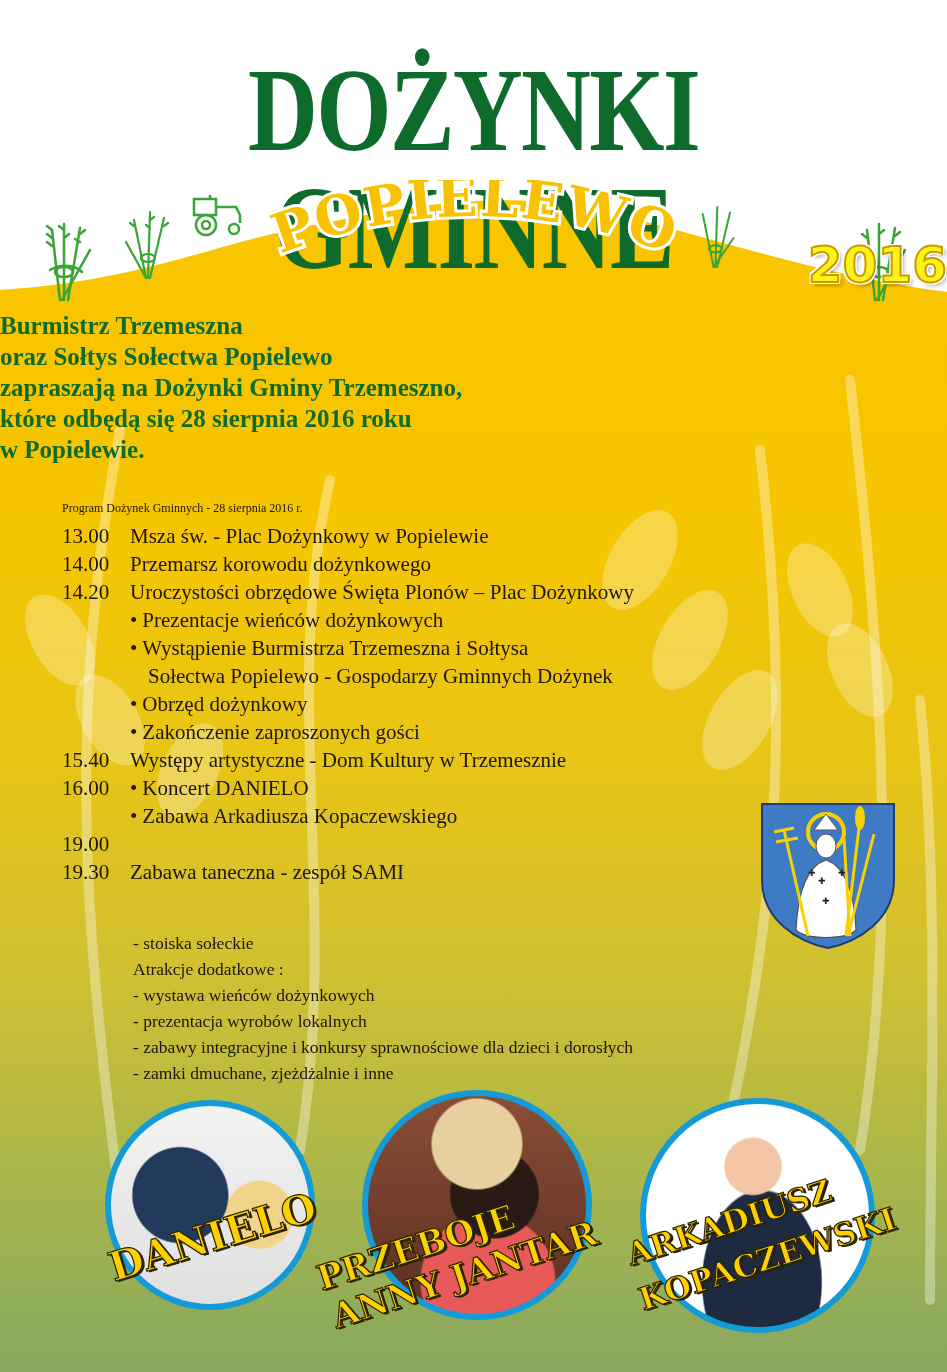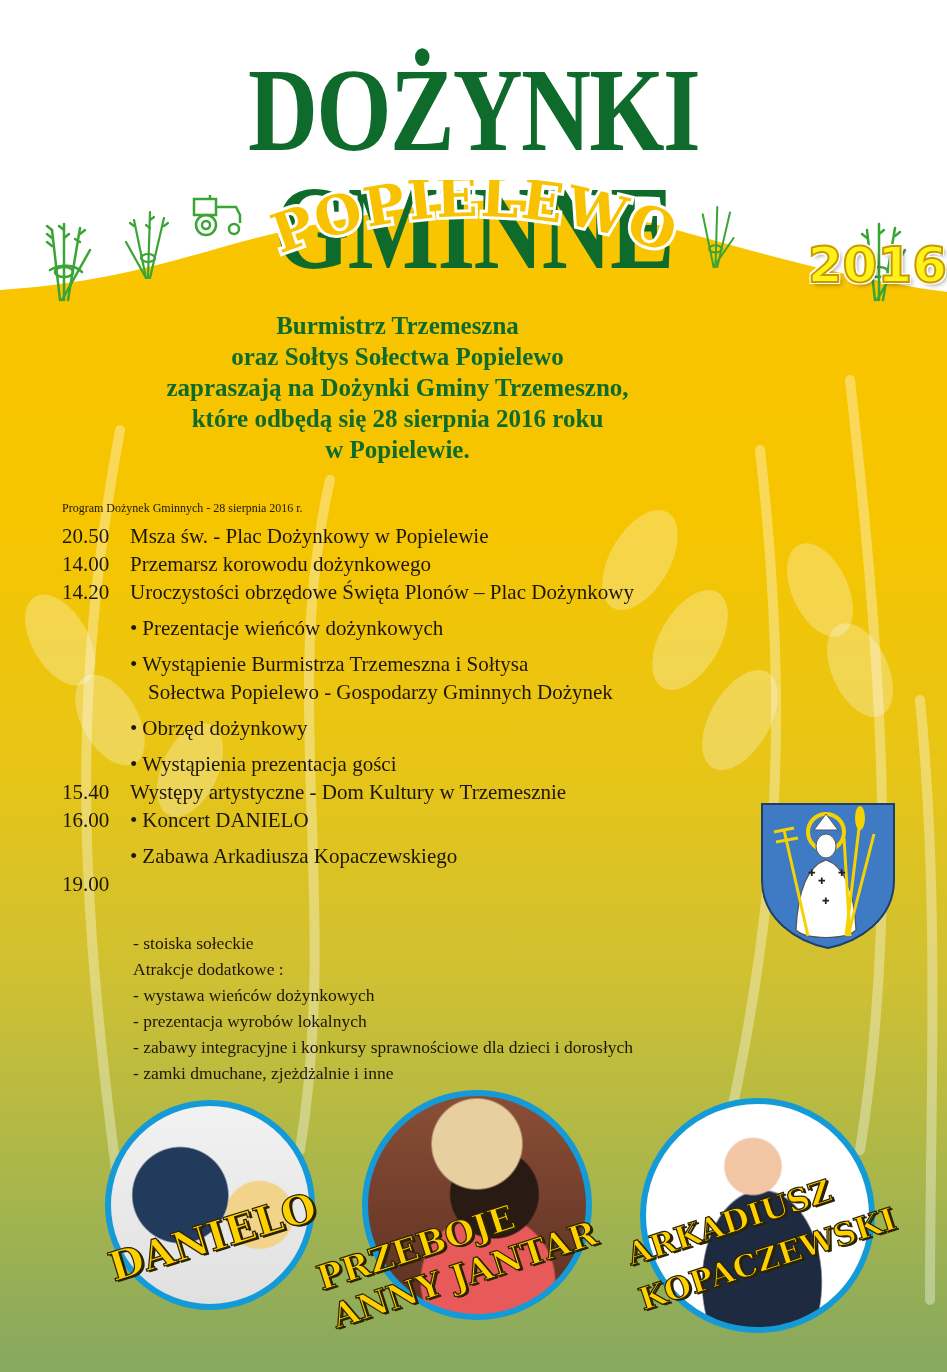--- a/index.html
+++ b/index.html
@@ -19,30 +19,30 @@
   }
   .popielewo { position: absolute; left: 240px; top: 180px; width: 470px; height: 90px; }
   .year {
     position: absolute; left: 0; width: 947px; top: 240px; text-align: right;
     font-family: "DejaVu Sans", sans-serif; font-weight: bold; font-size: 50px; color: #fff21a;
     -webkit-text-stroke: 2px #c99a00;
     text-shadow: 0 0 0 #fff, 2px 2px 0 #fff, -2px -2px 0 #fff, 2px -2px 0 #fff, -2px 2px 0 #fff, 3px 3px 4px rgba(0,0,0,0.35);
     line-height: 1;
   }
   .invite {
-    position: absolute; left: 0; width: 795px; top: 310px; text-align: center;
+    position: absolute; left: 0; width: 795px; top: 310px; 
     color: #0e6b2b; font-weight: bold; font-size: 25px; line-height: 31px;
   }
   .program {
     position: absolute; left: 62px; top: 494px; color: #1d160a; font-size: 21px; line-height: 28px;
   }
   .program .hdr { font-size: 12px; }
   .row { display: flex; white-space: nowrap; }
   .row .time { width: 68px; flex: none; }
-  .row .sub { padding-left: 68px; margin-top: 8px; }
+  .row .sub { padding-left: 68px; }
   .row .sub2 { padding-left: 86px; text-align: center; }
   .bullet::before { content: "\2022"; margin-right: 5px; }
   .extras {
     position: absolute; left: 133px; top: 930px; color: #1d160a; font-size: 17.5px; line-height: 26px;
   }
   .crest { position: absolute; left: 758px; top: 800px; width: 140px; height: 150px; }
   .artist { position: absolute; }
   .artist .circle {
     position: absolute; border-radius: 50%; border: 6px solid #159ad8; overflow: hidden;
   }
@@ -147,21 +147,21 @@
   <div>Burmistrz Trzemeszna</div>
   <div>oraz Sołtys Sołectwa Popielewo</div>
   <div>zapraszają na Dożynki Gminy Trzemeszno,</div>
   <div>które odbędą się 28 sierpnia 2016 roku</div>
   <div>w Popielewie.</div>
 </div>
 
 <div class="program">
   <div class="hdr">Program Dożynek Gminnych - 28 sierpnia 2016 r.</div>
   <div class="row">
-      <span class="time">20.50</span>
+      <span class="time">13.00</span>
       <span>Msza św. - Plac Dożynkowy w Popielewie</span>
     </div>
   <div class="row">
       <span class="time">14.00</span>
       <span>Przemarsz korowodu dożynkowego</span>
     </div>
   <div class="row">
       <span class="time">14.20</span>
       <span>Uroczystości obrzędowe Święta Plonów – Plac Dożynkowy</span>
     </div>
@@ -171,35 +171,39 @@
   <div class="row">
       <span class="sub bullet">Wystąpienie  Burmistrza Trzemeszna i Sołtysa</span>
     </div>
   <div class="row">
       <span class="sub2">Sołectwa Popielewo - Gospodarzy Gminnych Dożynek</span>
     </div>
   <div class="row">
       <span class="sub bullet">Obrzęd dożynkowy</span>
     </div>
   <div class="row">
-      <span class="sub bullet">Wystąpienia prezentacja gości</span>
+      <span class="sub bullet">Zakończenie zaproszonych gości</span>
     </div>
   <div class="row">
       <span class="time">15.40</span>
       <span>Występy artystyczne - Dom Kultury w Trzemesznie</span>
     </div>
   <div class="row">
       <span class="time">16.00</span>
       <span class="bullet">Koncert DANIELO</span>
     </div>
   <div class="row">
       <span class="sub bullet">Zabawa Arkadiusza Kopaczewskiego</span>
     </div>
   <div class="row">
       <span class="time">19.00</span>
+    </div>
+  <div class="row">
+      <span class="time">19.30</span>
+      <span>Zabawa taneczna - zespół SAMI</span>
     </div>
 </div>
 
 <svg class="crest" viewBox="0 0 140 150">
   <path d="M4 4 L136 4 L136 80 C 136 120, 100 142, 70 148 C 40 142, 4 120, 4 80 Z" fill="#3f7bc4" stroke="#1f3f6a" stroke-width="2"></path>
   <circle cx="68" cy="32" r="18" fill="none" stroke="#f5d200" stroke-width="4"></circle>
   <path d="M56 30 L68 14 L80 30 Z" fill="#ffffff" stroke="#555" stroke-width="1"></path>
   <ellipse cx="68" cy="46" rx="10" ry="12" fill="#ffffff" stroke="#555" stroke-width="1"></ellipse>
   <path d="M38 130 C 40 90, 50 66, 68 60 C 86 66, 96 90, 98 130 C 88 140, 48 140, 38 130 Z" fill="#ffffff" stroke="#555" stroke-width="1.2"></path>
   <g stroke="#f5d200" stroke-width="3" fill="none">

